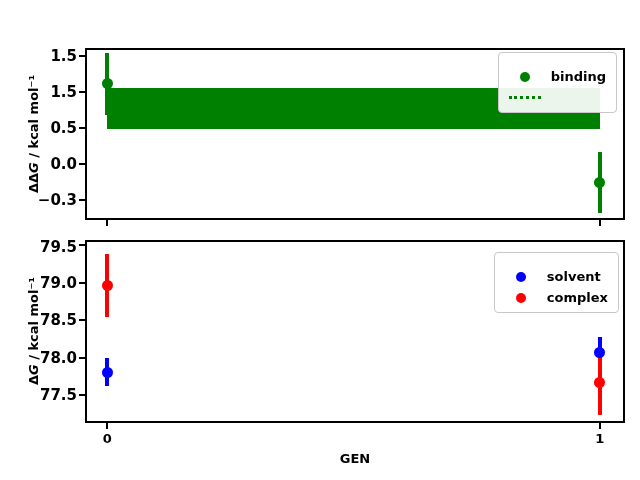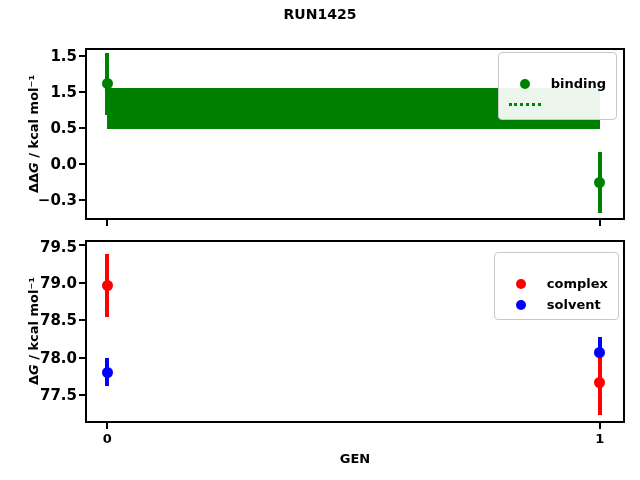--- a/index.html
+++ b/index.html
@@ -31,33 +31,32 @@
   .ylabel .math-g{font-style:italic;}
   .xlabel{
     position:absolute;white-space:nowrap;font-size:13px;font-weight:bold;
     transform:translate(-50%,-50%);
   }
   .band{position:absolute;}
   .errbar{position:absolute;width:4px;}
   .marker{position:absolute;width:11px;height:11px;border-radius:50%;}
   .legend{
     position:absolute;background:rgba(255,255,255,0.92);border:1px solid #c8c8c8;
-    border-radius:4px;padding:20px 10px 4px 8px;z-index:10;
+    border-radius:4px;padding:13px 10px 4px 8px;z-index:10;
   }
   .legend-row{display:flex;align-items:center;height:21px;}
   .legend-handle{width:36px;display:flex;align-items:center;justify-content:center;flex:none;}
   .legend-dot{width:10px;height:10px;border-radius:50%;}
   .legend-dotted{width:32px;height:0;border-top:3px dotted currentColor;}
   .legend-label{font-size:13px;font-weight:bold;margin-left:8px;white-space:nowrap;}
 </style>
 </head>
 <body>
 
 <div id="figure">
-  <div class="fig-title">RUN1425</div>
 
   <div id="ax-top" class="axes"></div>
   <div id="ax-bottom" class="axes"></div>
 
   <div class="ylabel" style="left:33px;top:134px;">
     <span>ΔΔ</span><span class="math-g">G</span><span> / kcal mol⁻¹</span>
   </div>
   <div class="ylabel" style="left:33px;top:331px;">
     <span>Δ</span><span class="math-g">G</span><span> / kcal mol⁻¹</span>
   </div>
@@ -72,29 +71,29 @@
       </div>
       <div class="legend-row">
         <div class="legend-handle">
           <div class="legend-dotted" style="color: rgb(0, 128, 0);"></div>
         </div>
       </div>
     </div>
   <div class="legend" style="right:21px;top:252px;" id="legend-bottom">
       <div class="legend-row">
         <div class="legend-handle">
+          <div class="legend-dot" style="background: rgb(0, 0, 255);"></div>
+        </div>
+        <div class="legend-label">solvent</div>
+      </div>
+      <div class="legend-row">
+        <div class="legend-handle">
           <div class="legend-dot" style="background: rgb(255, 0, 0);"></div>
         </div>
         <div class="legend-label">complex</div>
-      </div>
-      <div class="legend-row">
-        <div class="legend-handle">
-          <div class="legend-dot" style="background: rgb(0, 0, 255);"></div>
-        </div>
-        <div class="legend-label">solvent</div>
       </div>
     </div>
 <div class="ytick" style="left: 79px; top: 54.9163px;"></div>
     <div class="ytick-label" style="left: 17px; top: 46.9163px;">1.5</div>
     <div class="ytick" style="left: 79px; top: 90.8996px;"></div>
     <div class="ytick-label" style="left: 17px; top: 82.8996px;">1.5</div>
     <div class="ytick" style="left: 79px; top: 126.883px;"></div>
     <div class="ytick-label" style="left: 17px; top: 118.883px;">0.5</div>
     <div class="ytick" style="left: 79px; top: 162.866px;"></div>
     <div class="ytick-label" style="left: 17px; top: 154.866px;">0.0</div>

